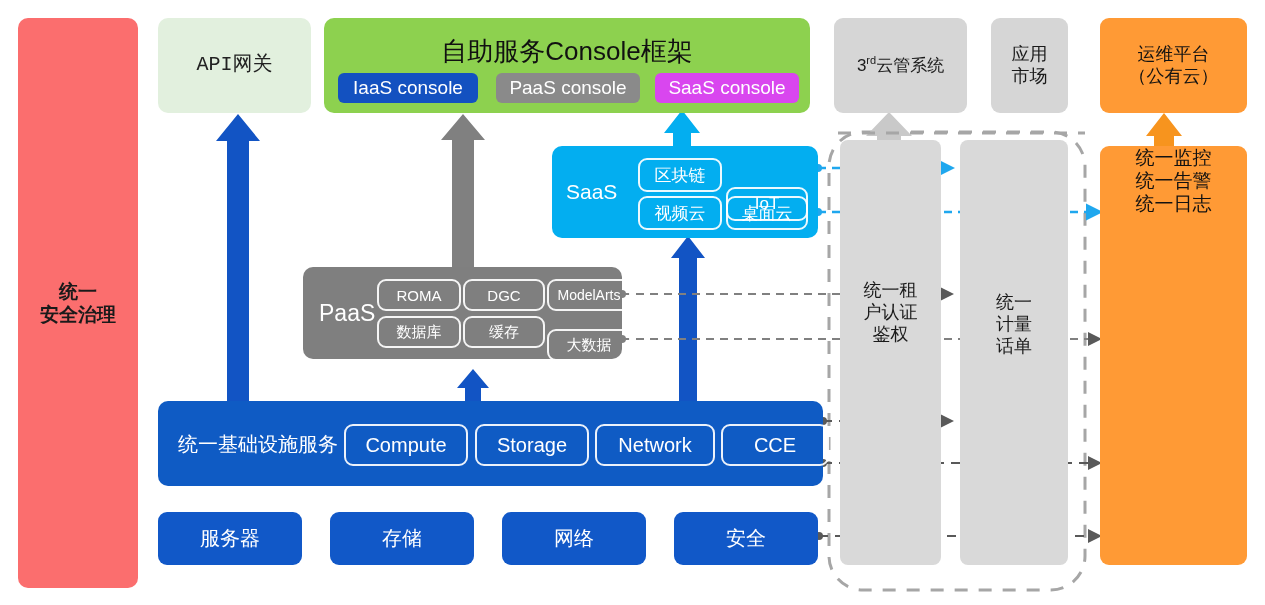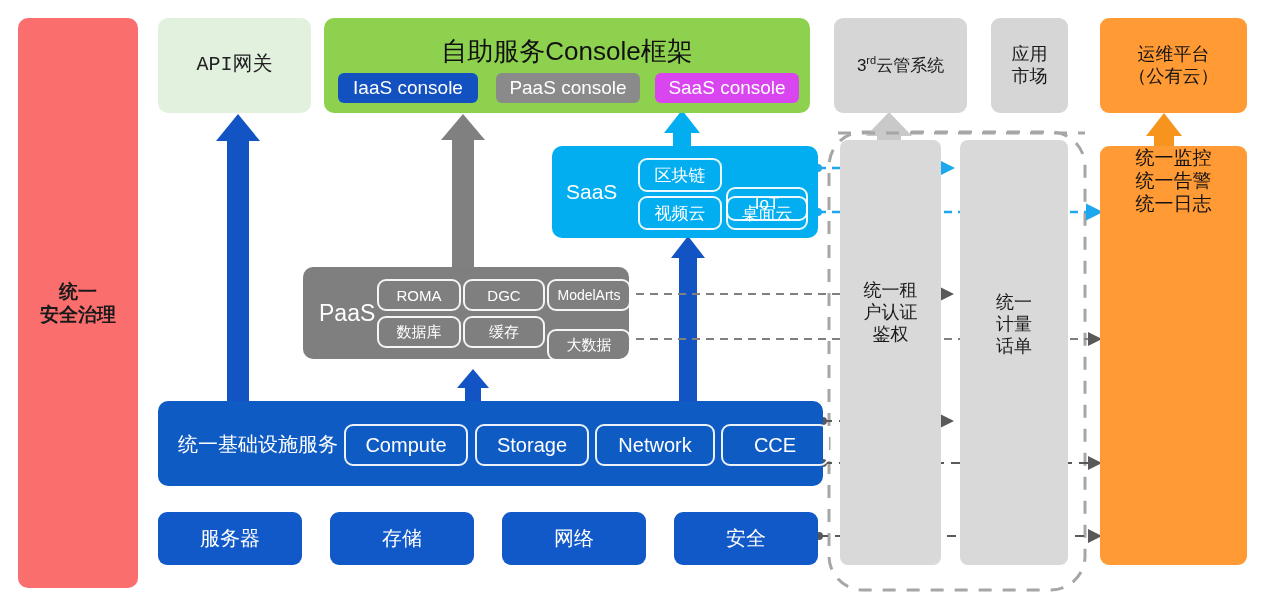--- a/index.html
+++ b/index.html
@@ -22,21 +22,21 @@
   .chip-paas{background:#8A8A8A;}
   .chip-saas{background:#d946ef;}
 
   
   .saas-block{background:#03AEF0;border-radius:10px;}
   .saas-label{position:absolute;left:14px;top:50%;transform:translateY(-50%);color:#fff;font-size:21px;}
   .sub-chip{position:absolute;border:2px solid rgba(255,255,255,.92);border-radius:9px;
             display:flex;align-items:center;justify-content:center;color:#fff;font-size:17px;height:30px;}
 
   
-  .paas-block{background:#7F7F7F;border-radius:10px;padding-left:7px;}
+  .paas-block{background:#7F7F7F;border-radius:10px;}
   .paas-label{position:absolute;left:16px;top:50%;transform:translateY(-50%);color:#fff;font-size:23px;}
   .sub-chip-g{position:absolute;border:2px solid rgba(255,255,255,.92);border-radius:9px;
               display:flex;align-items:center;justify-content:center;color:#fff;font-size:15px;height:28px;}
 
   
   .infra-bar{background:#0F5BC4;border-radius:10px;}
   .infra-label{position:absolute;left:20px;top:50%;transform:translateY(-50%);color:#fff;font-size:20px;}
   .infra-chip{position:absolute;border:2px solid rgba(255,255,255,.92);border-radius:9px;
               display:flex;align-items:center;justify-content:center;color:#fff;font-size:20px;height:38px;}
 

